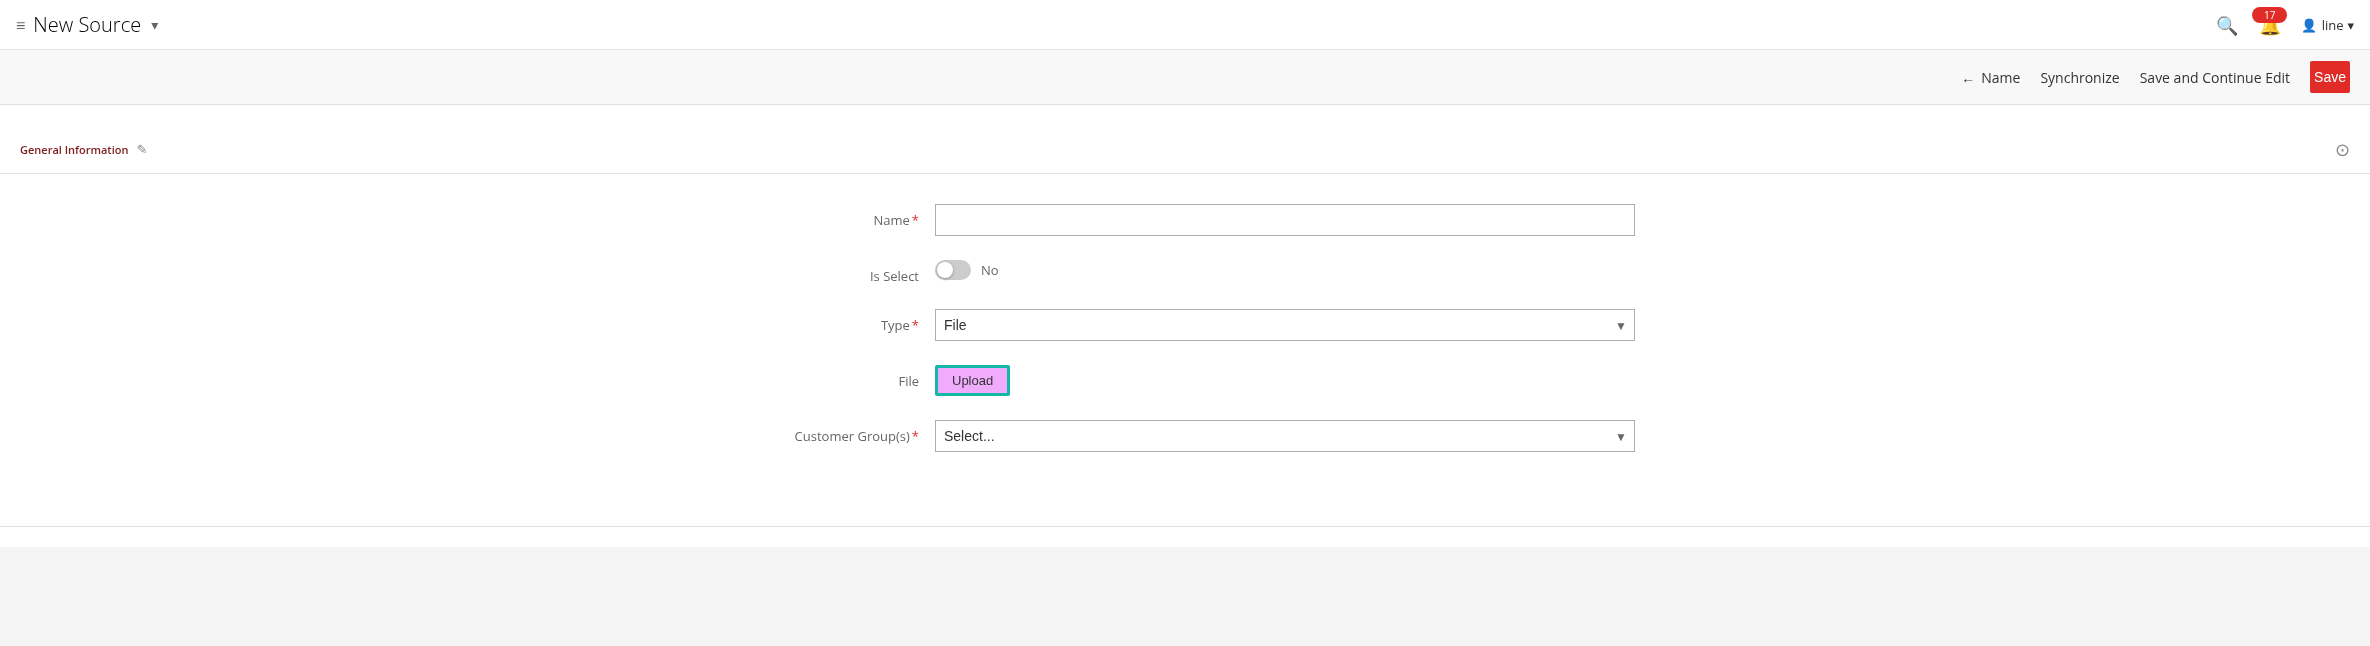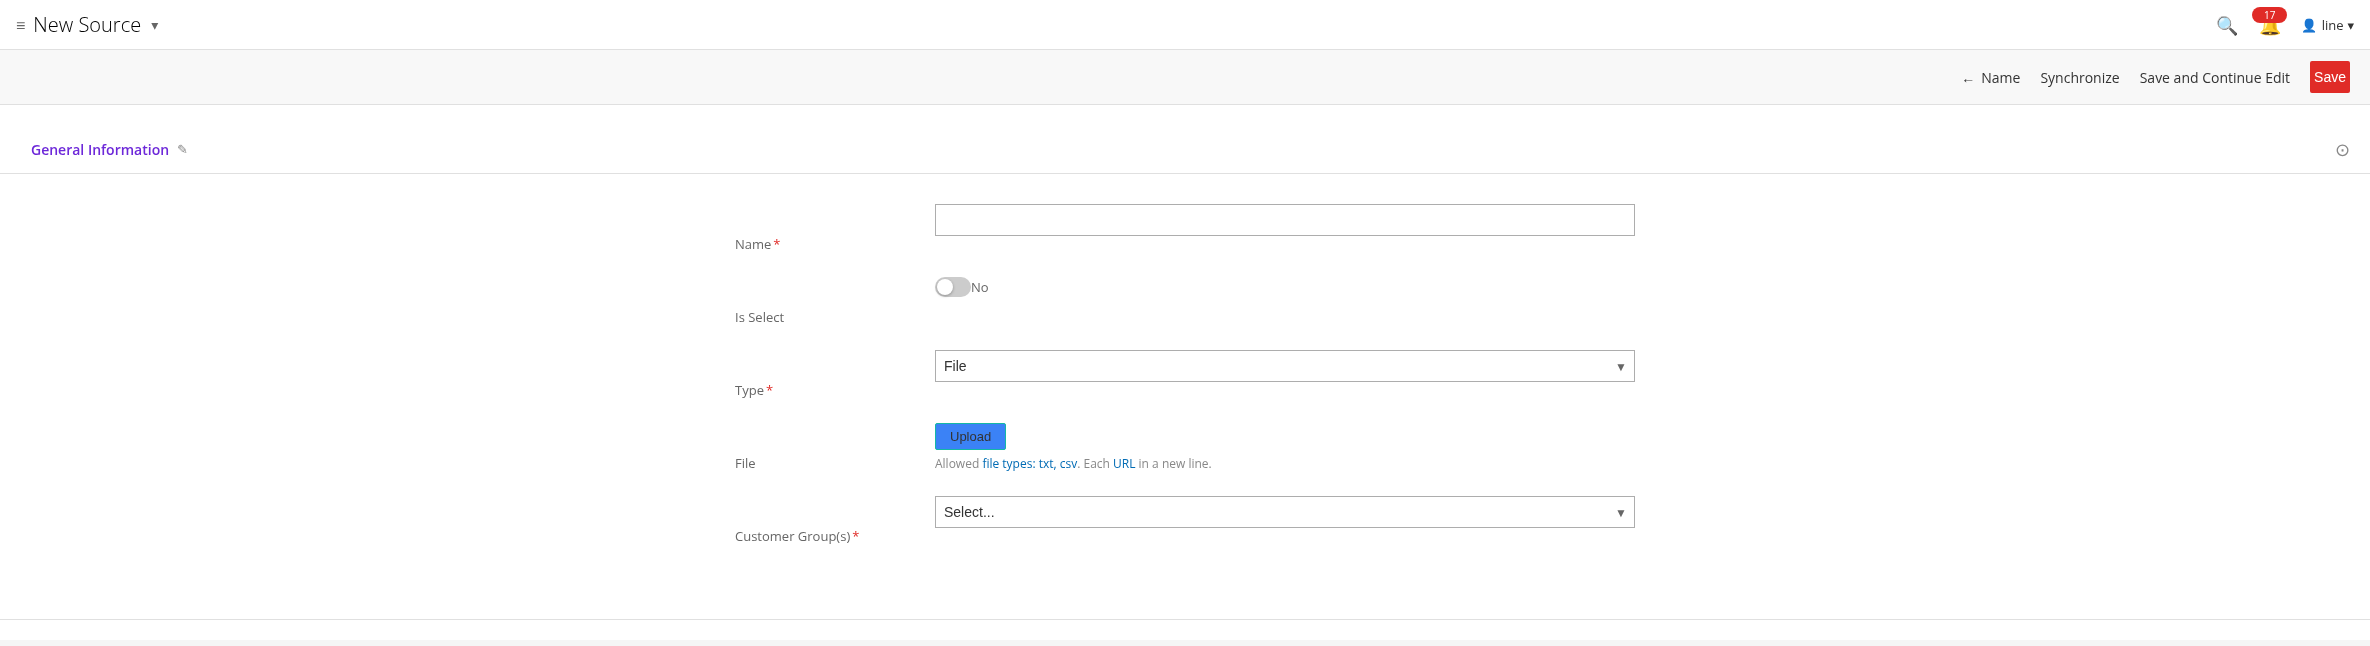--- a/index.html
+++ b/index.html
@@ -119,24 +119,23 @@
       padding: 12px 20px;
       border-bottom: 1px solid #e0e0e0;
       cursor: pointer;
     }
     .section-title-group {
       display: flex;
       align-items: center;
       gap: 8px;
     }
     .section-title {
-      font-size: 14px;
+      font-size: 11px;
       font-weight: 600;
-      color: #6d28d9;
-      margin-left: 11px;
+      color: #7f1d1d;
     }
     .edit-icon {
       font-size: 13px;
       color: #888;
       cursor: pointer;
     }
     .collapse-icon {
       font-size: 18px;
       color: #888;
       cursor: pointer;
@@ -151,26 +150,25 @@
       display: flex;
       align-items: flex-start;
       margin-bottom: 24px;
       max-width: 900px;
       margin-left: auto;
       margin-right: auto;
     }
     .form-label {
       width: 200px;
       min-width: 200px;
-      text-align: left;
+      text-align: right;
       padding-right: 16px;
       padding-top: 7px;
       font-size: 13px;
       color: #666;
-      margin-top: 24px;
     }
     .form-label .required {
       color: #e02b27;
       margin-left: 2px;
     }
     .form-control {
       flex: 1;
     }
     .form-input {
       width: 100%;
@@ -180,20 +178,21 @@
       font-size: 14px;
       color: #333;
       outline: none;
       background: #fff;
     }
 
     
     .toggle-wrapper {
       display: flex;
       align-items: center;
+      gap: 10px;
     }
     .toggle {
       position: relative;
       width: 36px;
       height: 20px;
     }
     .toggle-track {
       position: absolute;
       top: 0; left: 0; right: 0; bottom: 0;
       background: #ccc;
@@ -240,22 +239,22 @@
       right: 8px;
       top: 50%;
       transform: translateY(-50%);
       pointer-events: none;
       font-size: 12px;
       color: #666;
     }
 
     
     .btn-upload {
-      background: #3b82f6;
-      border: 1px solid #14b8a6;
+      background: #f0abfc;
+      border: 3px solid #14b8a6;
       padding: 5px 14px;
       font-size: 13px;
       color: #333;
       cursor: pointer;
       border-radius: 2px;
     }
     .file-hint {
       margin-top: 5px;
       font-size: 12px;
       color: #888;
@@ -355,23 +354,20 @@
         </div>
       </div>
     </div>
 
     <div class="form-row">
       <div class="form-label">
         <span>File</span>
       </div>
       <div class="form-control">
         <button class="btn-upload">Upload</button>
-        <div class="file-hint">
-          Allowed <a>file types: txt, csv</a>. Each <a>URL</a> in a new line.
-        </div>
       </div>
     </div>
 
     <div class="form-row">
       <div class="form-label">
         <span>Customer Group(s)</span><span class="required">*</span>
       </div>
       <div class="form-control">
         <div class="form-select-wrapper">
           <select class="form-select">

